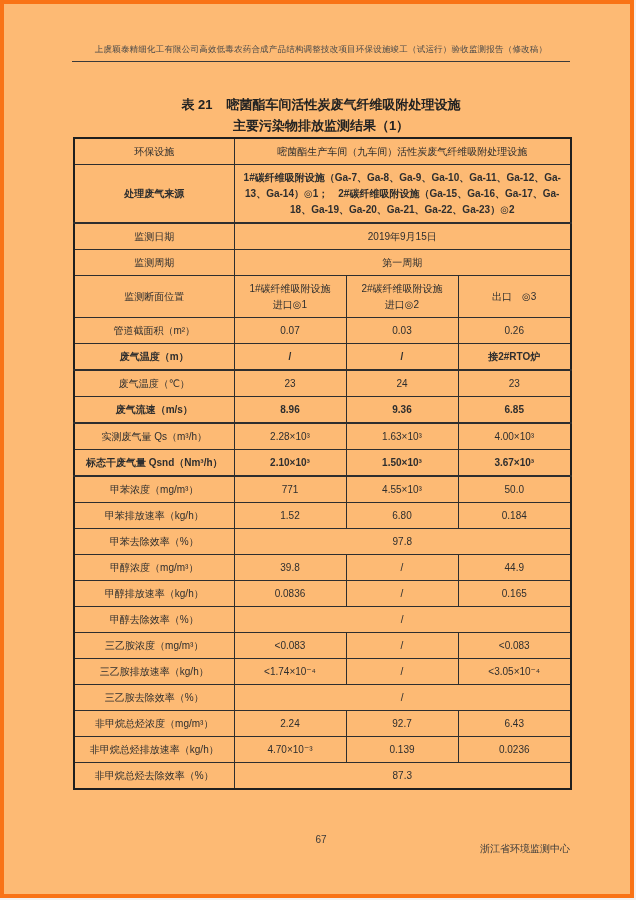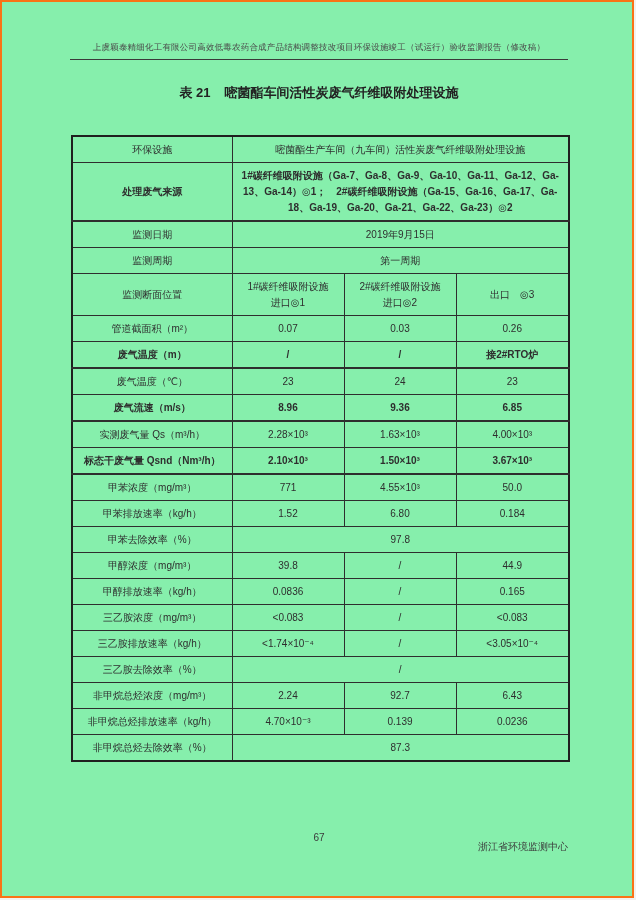--- a/index.html
+++ b/index.html
@@ -5,41 +5,41 @@
   html, body { margin: 0; padding: 0; }
   body {
     width: 636px; height: 900px;
     background: #f2f2f0;
     font-family: "Liberation Sans", "DejaVu Sans", sans-serif;
     color: #2b2b2b;
   }
   .page {
     position: relative;
     width: 634px; height: 898px;
-    background: #86efac;
-    border: 2px solid #f97316;
+    background: #fdba74;
+    border: 4px solid #f97316;
     box-sizing: border-box;
     overflow: hidden;
     padding-left: 36px;
   }
   .doc-header {
     position: absolute;
     top: 40px; left: 68px; width: 498px;
     font-size: 8.5px;
     color: #4a4a4a;
     text-align: center;
     letter-spacing: 0.2px;
     padding-bottom: 5px;
     border-bottom: 1.5px solid #3a3a3a;
     white-space: nowrap;
     overflow: hidden;
   }
   .title-block {
     position: absolute;
-    top: 80px; left: 68px; width: 498px;
+    top: 90px; left: 68px; width: 498px;
     text-align: center;
     font-weight: bold;
     font-size: 13px;
     line-height: 1.65;
     color: #222;
   }
   .title-line1 .tbl-label { margin-right: 14px; }
   .monitoring-table {
     position: absolute;
     top: 133px; left: 69px;
@@ -81,20 +81,21 @@
 <body>
 
 <div class="page">
 
   <div class="doc-header">上虞颖泰精细化工有限公司高效低毒农药合成产品结构调整技改项目环保设施竣工（试运行）验收监测报告（修改稿）</div>
 
   <div class="title-block">
     <div class="title-line1">
       <span class="tbl-label">表 21</span><span>嘧菌酯车间活性炭废气纤维吸附处理设施</span>
     </div>
+    <div class="title-line2">主要污染物排放监测结果（1）</div>
   </div>
 
   <table class="monitoring-table">
     <colgroup>
       <col style="width:160px">
       <col style="width:112px">
       <col style="width:112px">
       <col style="width:113px">
     </colgroup>
     <tbody>
@@ -180,20 +181,24 @@
           <td>/</td>
           <td>44.9</td>
         </tr>
         <tr>
           <td>甲醇排放速率（kg/h）</td>
           <td>0.0836</td>
           <td>/</td>
           <td>0.165</td>
         </tr>
         <tr>
+          <td>甲醇去除效率（%）</td>
+          <td colspan="3">/</td>
+        </tr>
+        <tr>
           <td>三乙胺浓度（mg/m³）</td>
           <td>&lt;0.083</td>
           <td>/</td>
           <td>&lt;0.083</td>
         </tr>
         <tr>
           <td>三乙胺排放速率（kg/h）</td>
           <td>&lt;1.74×10⁻⁴</td>
           <td>/</td>
           <td>&lt;3.05×10⁻⁴</td>

